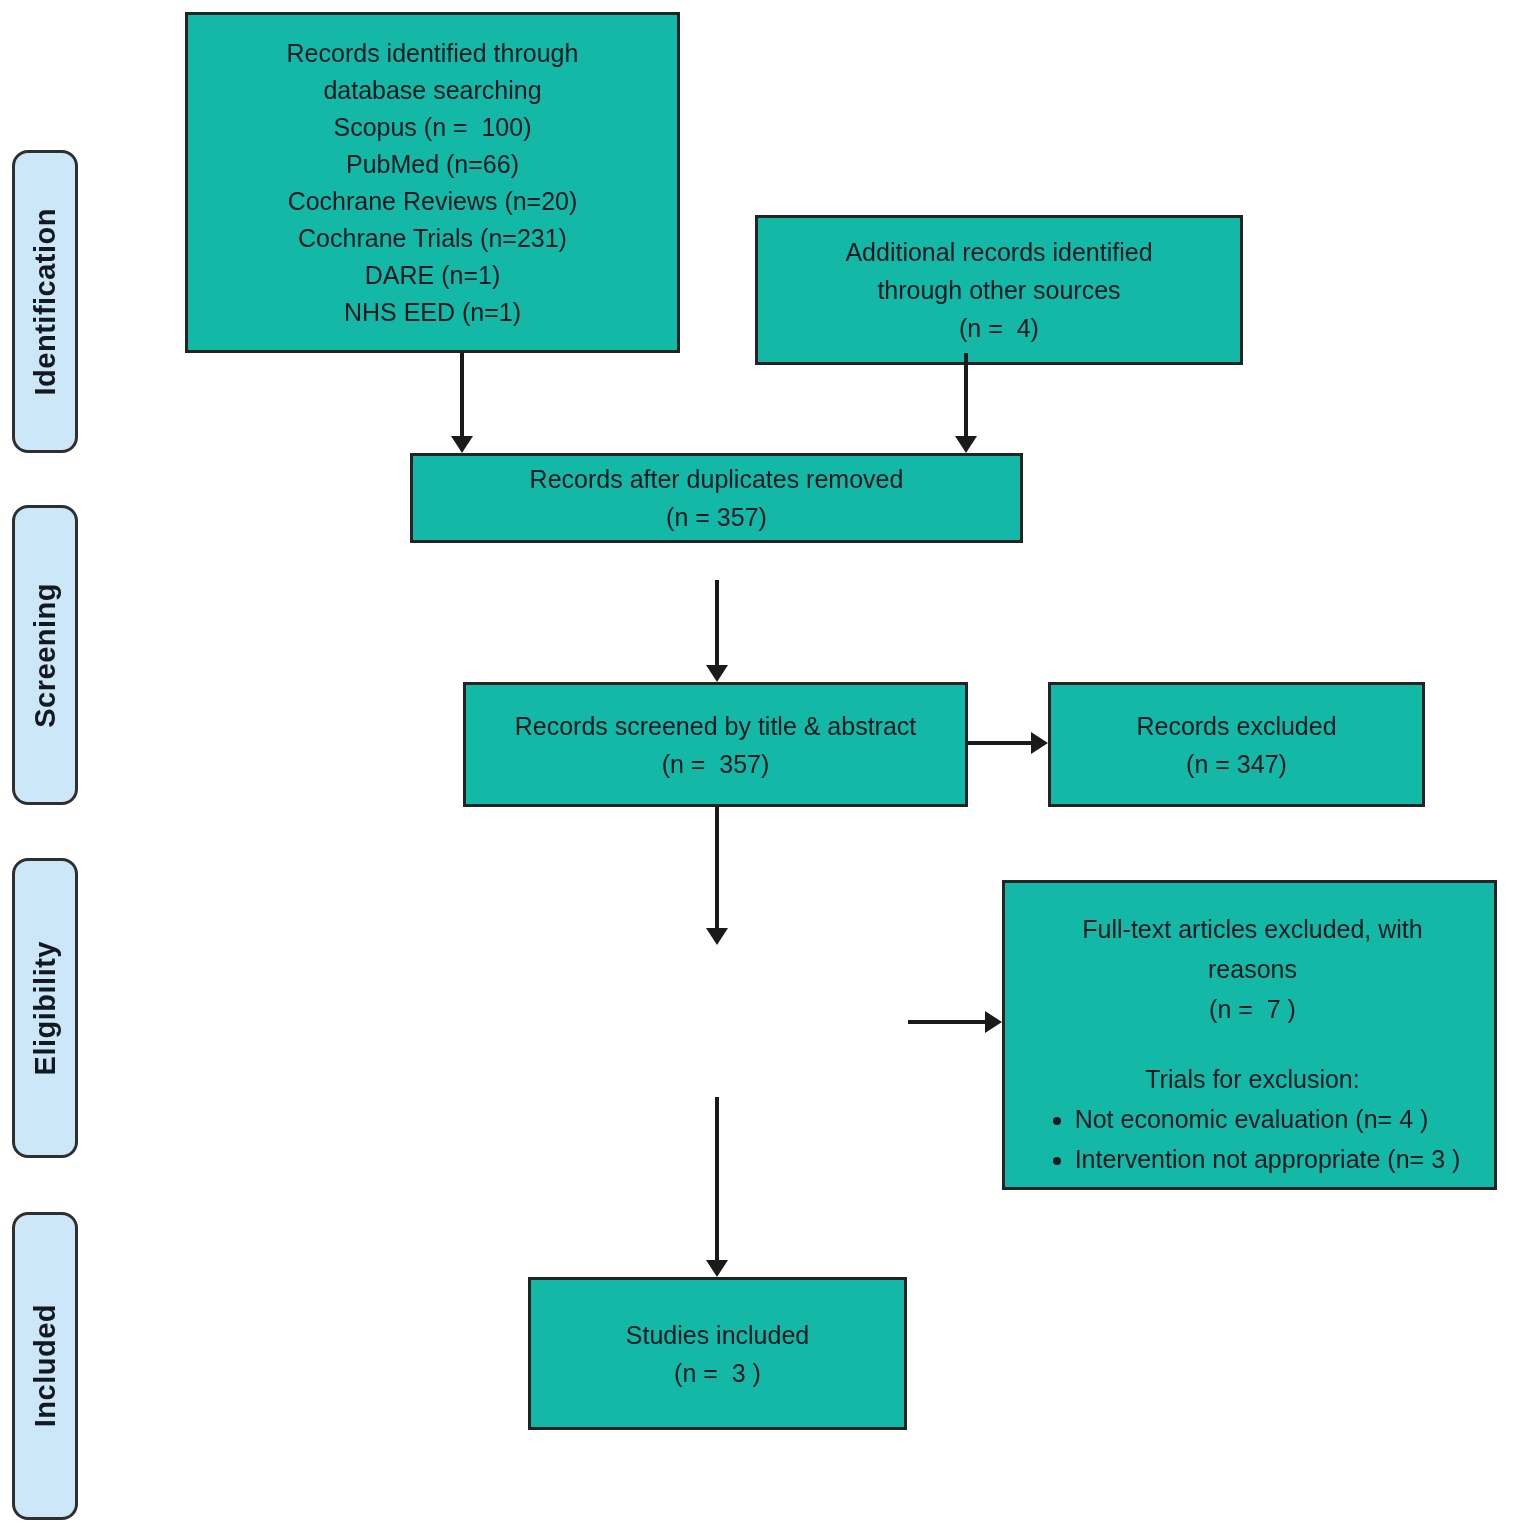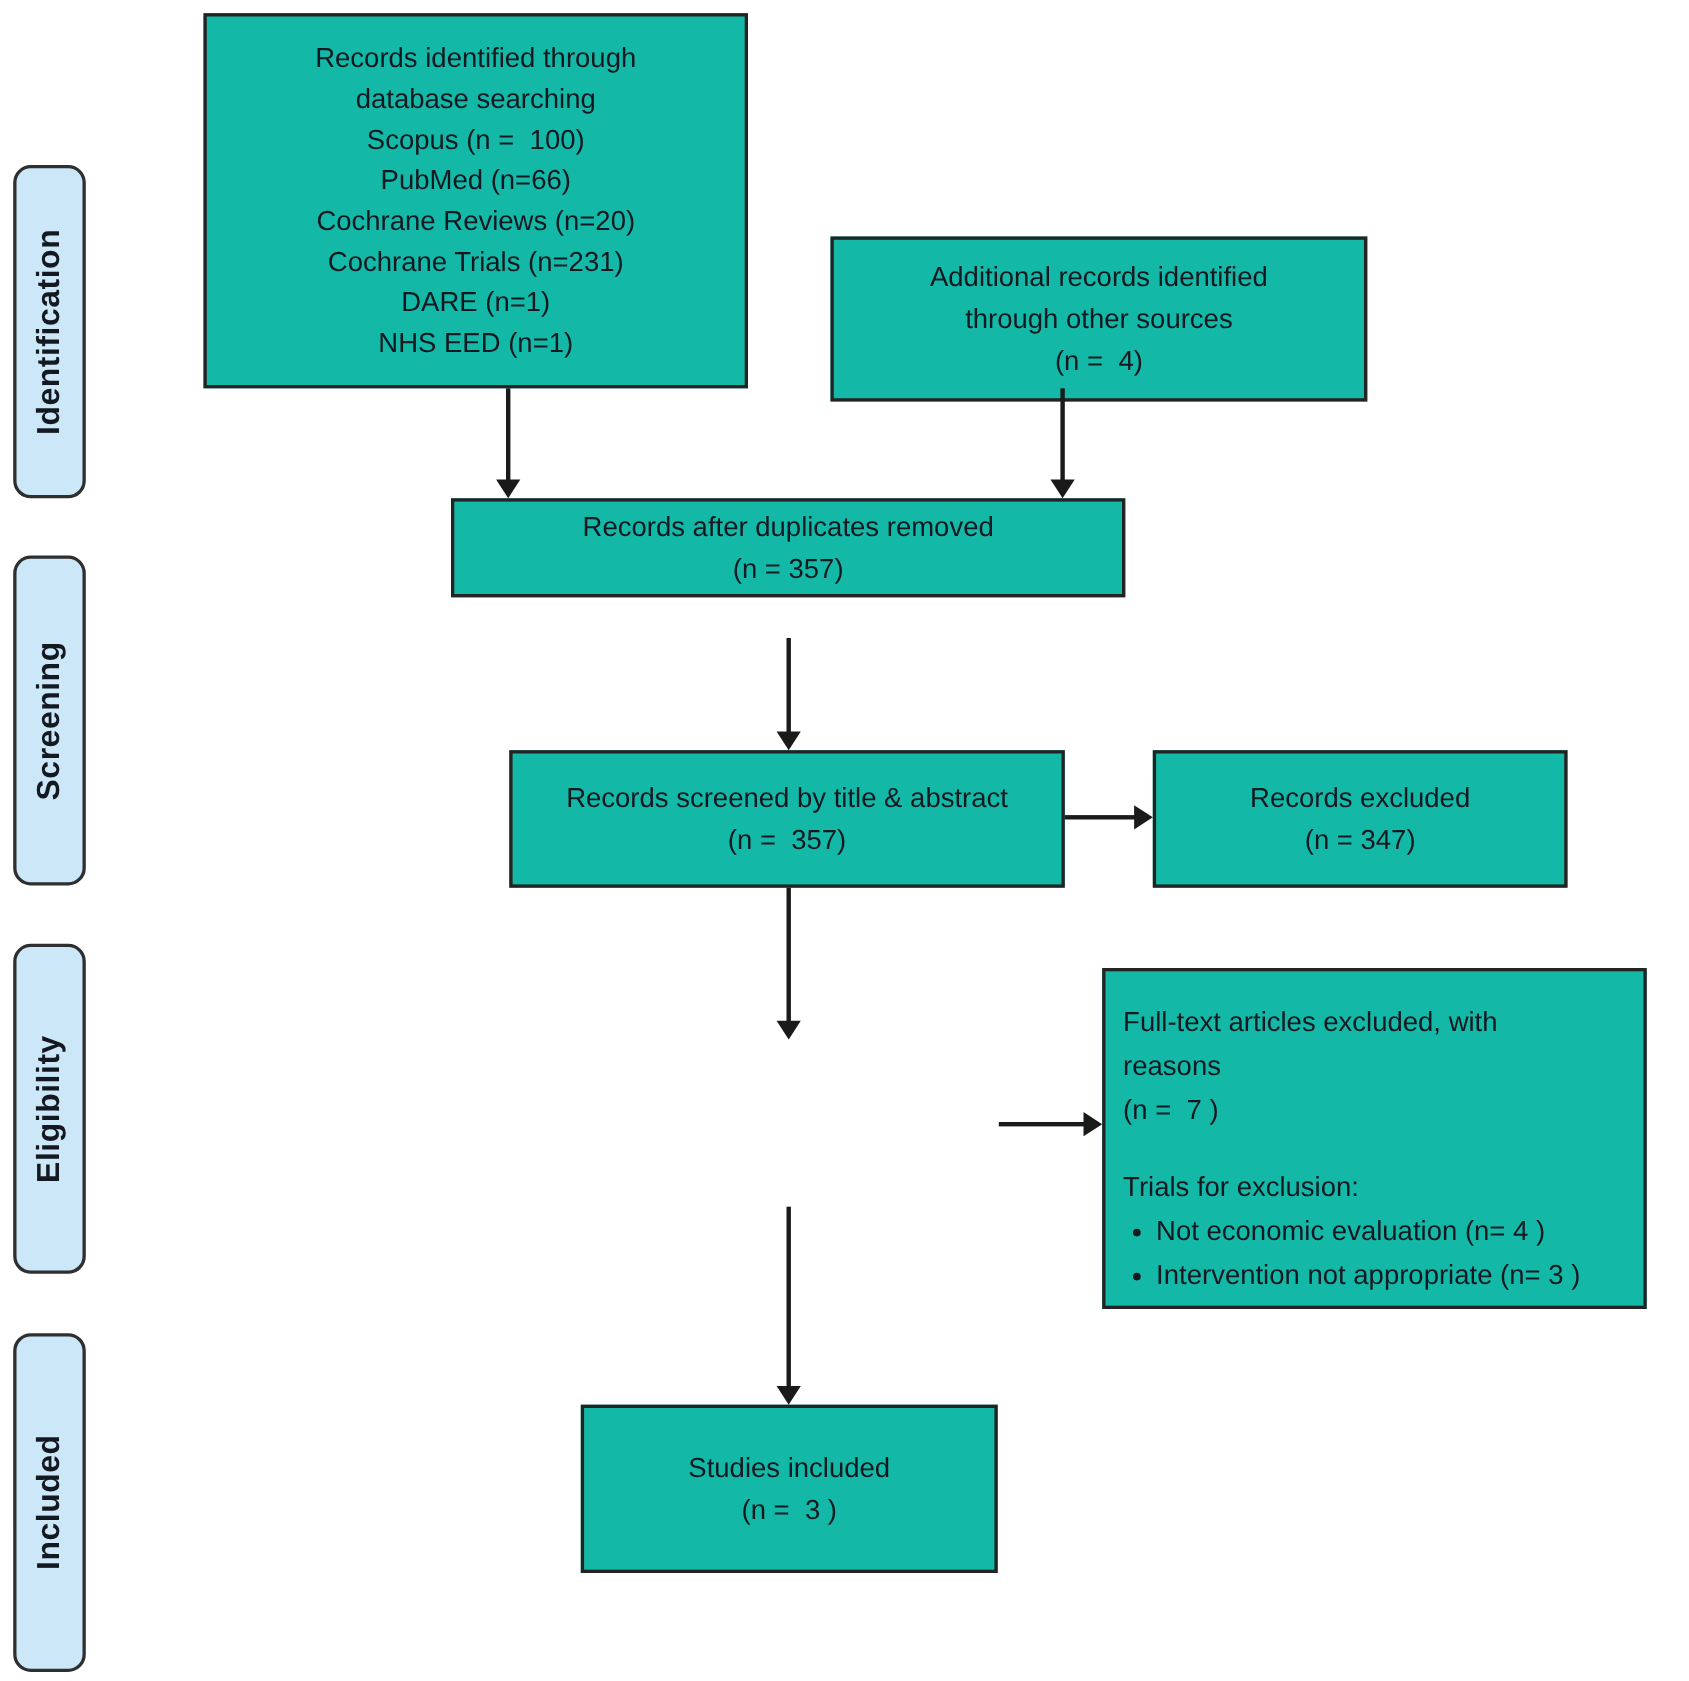--- a/index.html
+++ b/index.html
@@ -55,21 +55,21 @@
   #box-additional { left: 755px; top: 203px; width: 488px; height: 150px; margin-top: 12px; }
   #box-duplicates { left: 410px; top: 453px; width: 613px; height: 90px; }
   #box-screened   { left: 463px; top: 682px; width: 505px; height: 125px; }
   #box-excluded   { left: 1048px; top: 682px; width: 377px; height: 125px; }
   #box-fulltext   { left: 528px; top: 945px; width: 380px; height: 152px; }
   #box-studies    { left: 528px; top: 1277px; width: 379px; height: 153px; }
 
   #box-reasons {
     left: 1002px; top: 880px; width: 495px; height: 310px;
     justify-content: flex-start;
-    align-items: flex-start;
+    align-items: center;
     padding: 26px 10px 14px 16px;
     line-height: 40px;
   }
   #box-reasons .rb-header { text-align: center; white-space: pre; }
   #box-reasons .rb-sub { text-align: left; margin-top: 30px; white-space: pre; }
   #box-reasons ul { margin: 0; padding-left: 30px; text-align: left; }
   #box-reasons li { list-style: disc; white-space: pre; }
 
   
   .av { position: absolute; width: 22px; }

